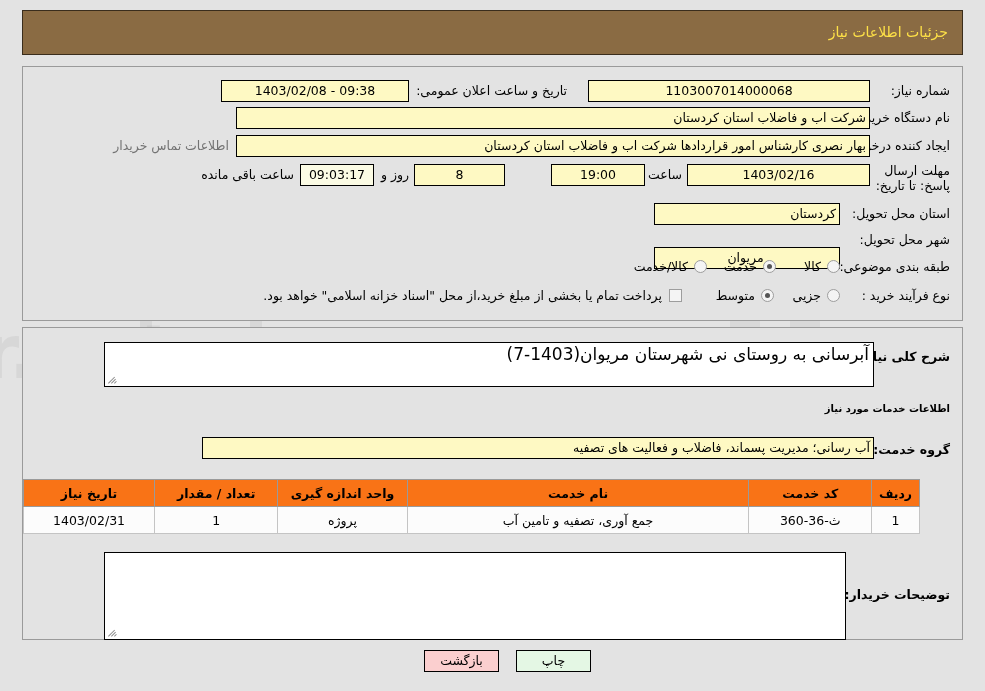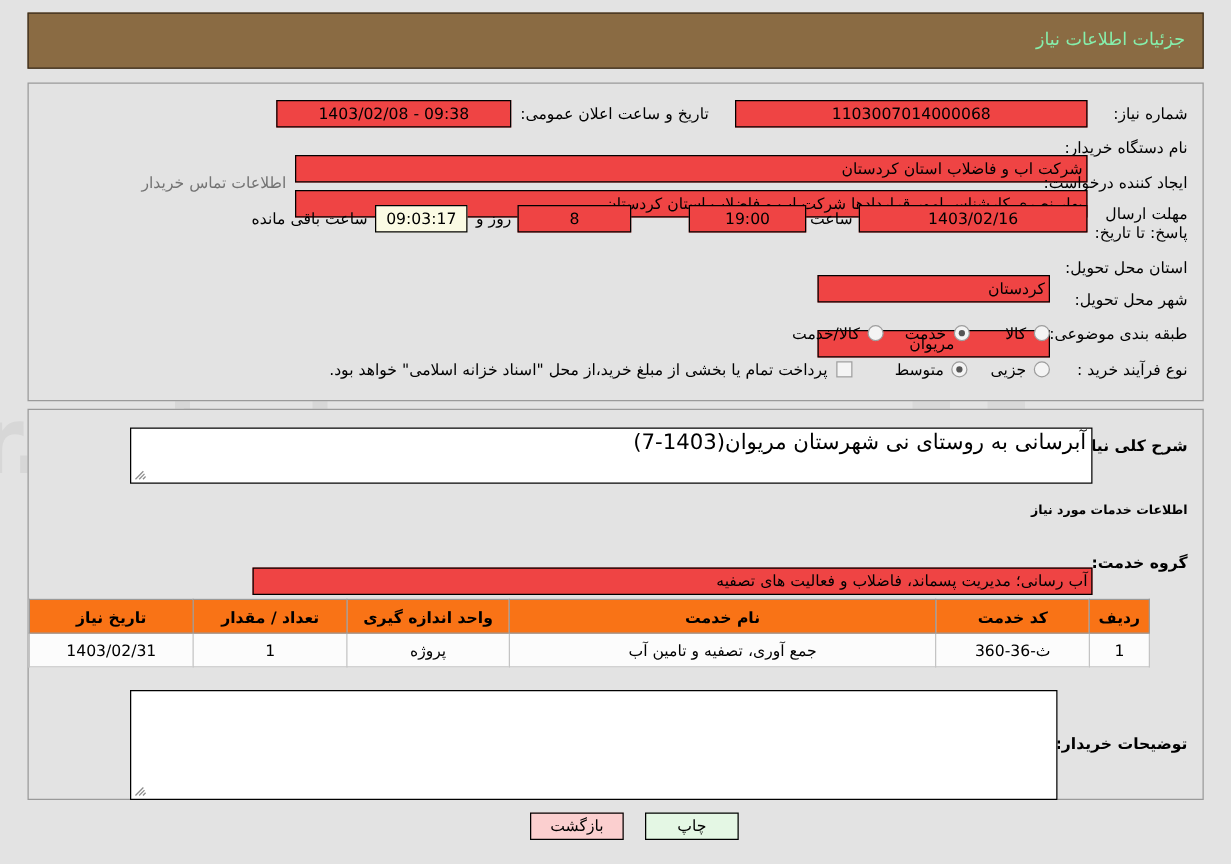--- a/index.html
+++ b/index.html
@@ -26,21 +26,21 @@
     left:22px;top:10px;
     width:941px;height:45px;
     background:#8a6b43;
     border:1px solid #3a2d1c;
     box-sizing:border-box;
     z-index:2;
   }
   #page-header .title{
     position:absolute;
     right:14px;top:13px;
-    color:#86efac;
+    color:#fde047;
     font-size:14px;
     white-space:nowrap;
   }
   
   .panel{
     position:absolute;
     background:#e3e3e3;
     border:1px solid #9a9a9a;
     box-sizing:border-box;
     z-index:2;
@@ -49,31 +49,31 @@
   #panel-bottom{ left:22px; top:327px; width:941px; height:313px; }
   .lbl{
     position:absolute;
     white-space:nowrap;
     font-size:12.5px;
     line-height:20px;
   }
   .lbl.two-line{line-height:15px;}
   .fld{
     position:absolute;
-    background:#ef4444;
+    background:#fef9c3;
     border:1px solid #000000;
     box-sizing:border-box;
     height:22px;
     line-height:20px;
     font-size:12.5px;
     white-space:nowrap;
     overflow:hidden;
   }
   .fld.center{text-align:center;}
-  .fld.right{text-align:right;padding-right:3px;margin-top:17px;}
+  .fld.right{text-align:right;padding-right:3px;}
   .fld.cream{background:#fbfbe4;}
   .inline-txt{
     position:absolute;
     white-space:nowrap;
     font-size:12.5px;
     line-height:22px;
   }
   a.link{
     position:absolute;
     color:#737373;

